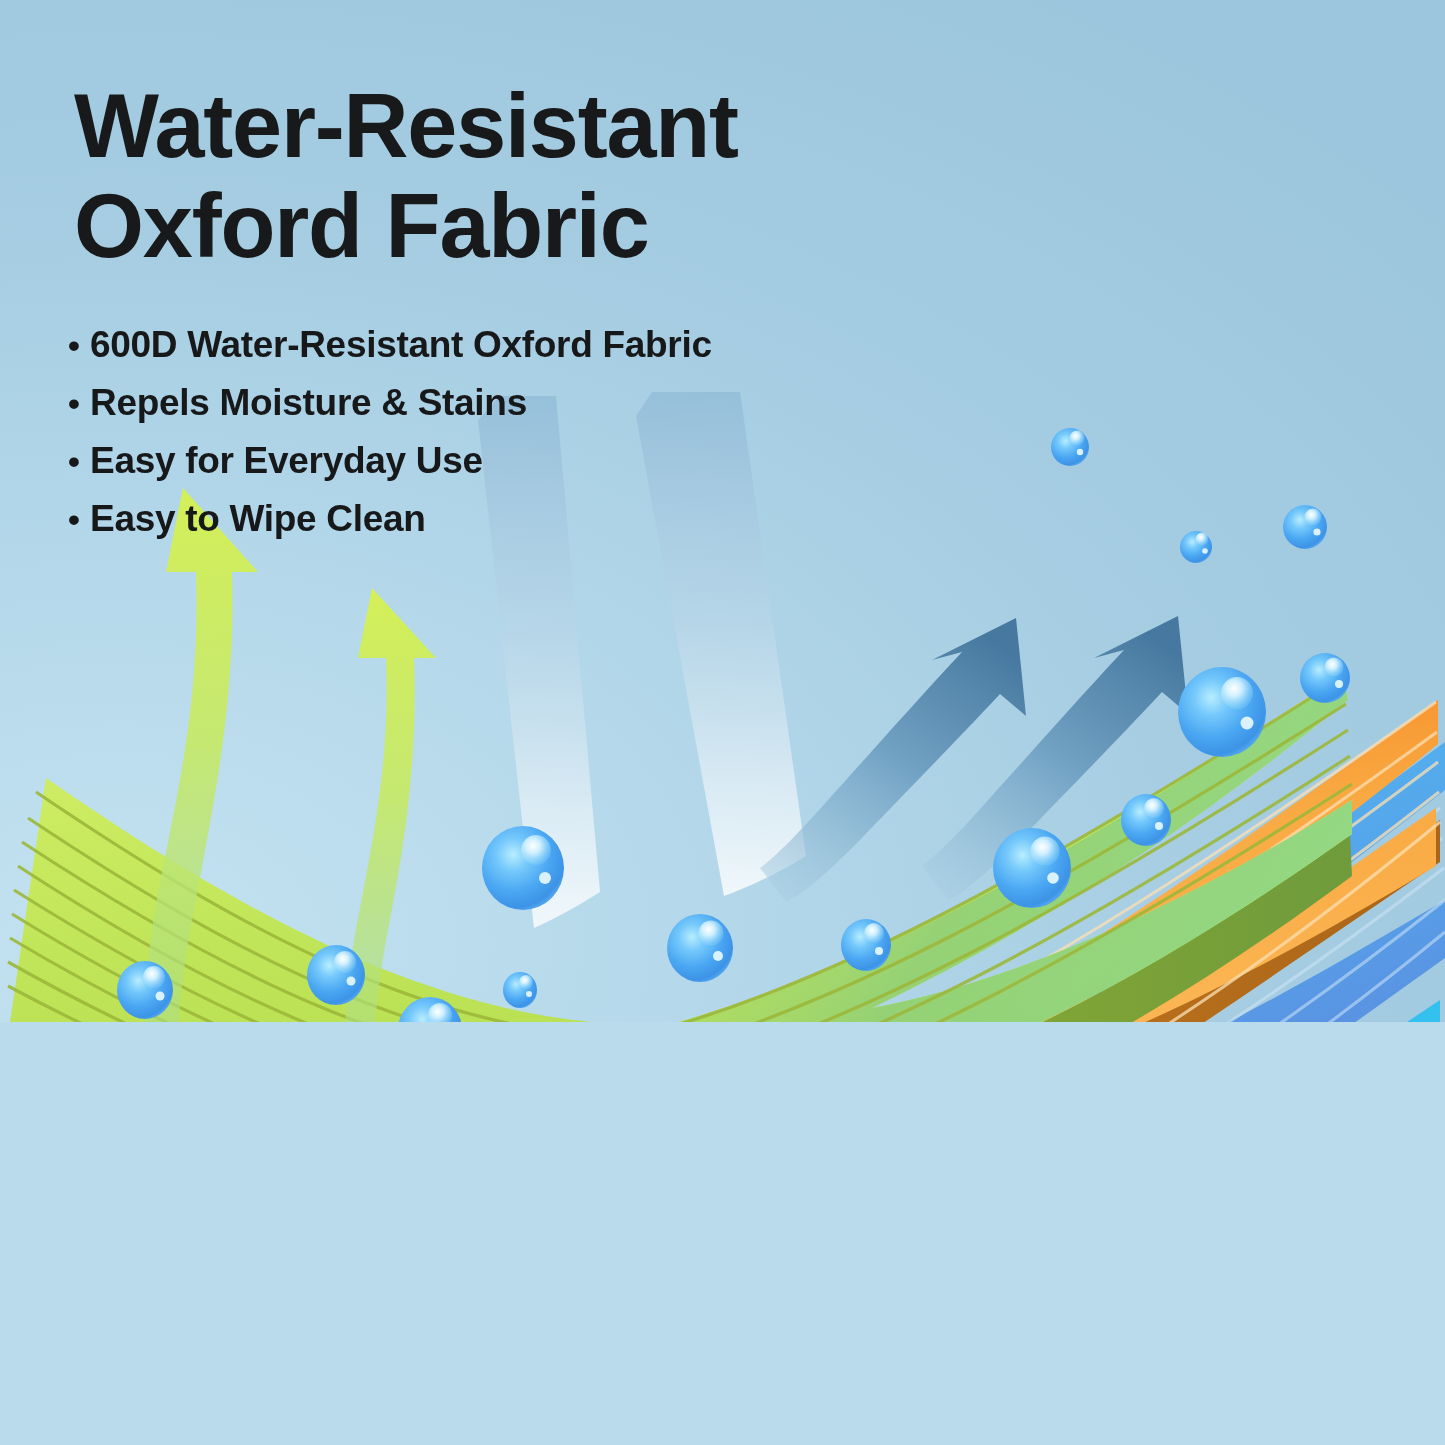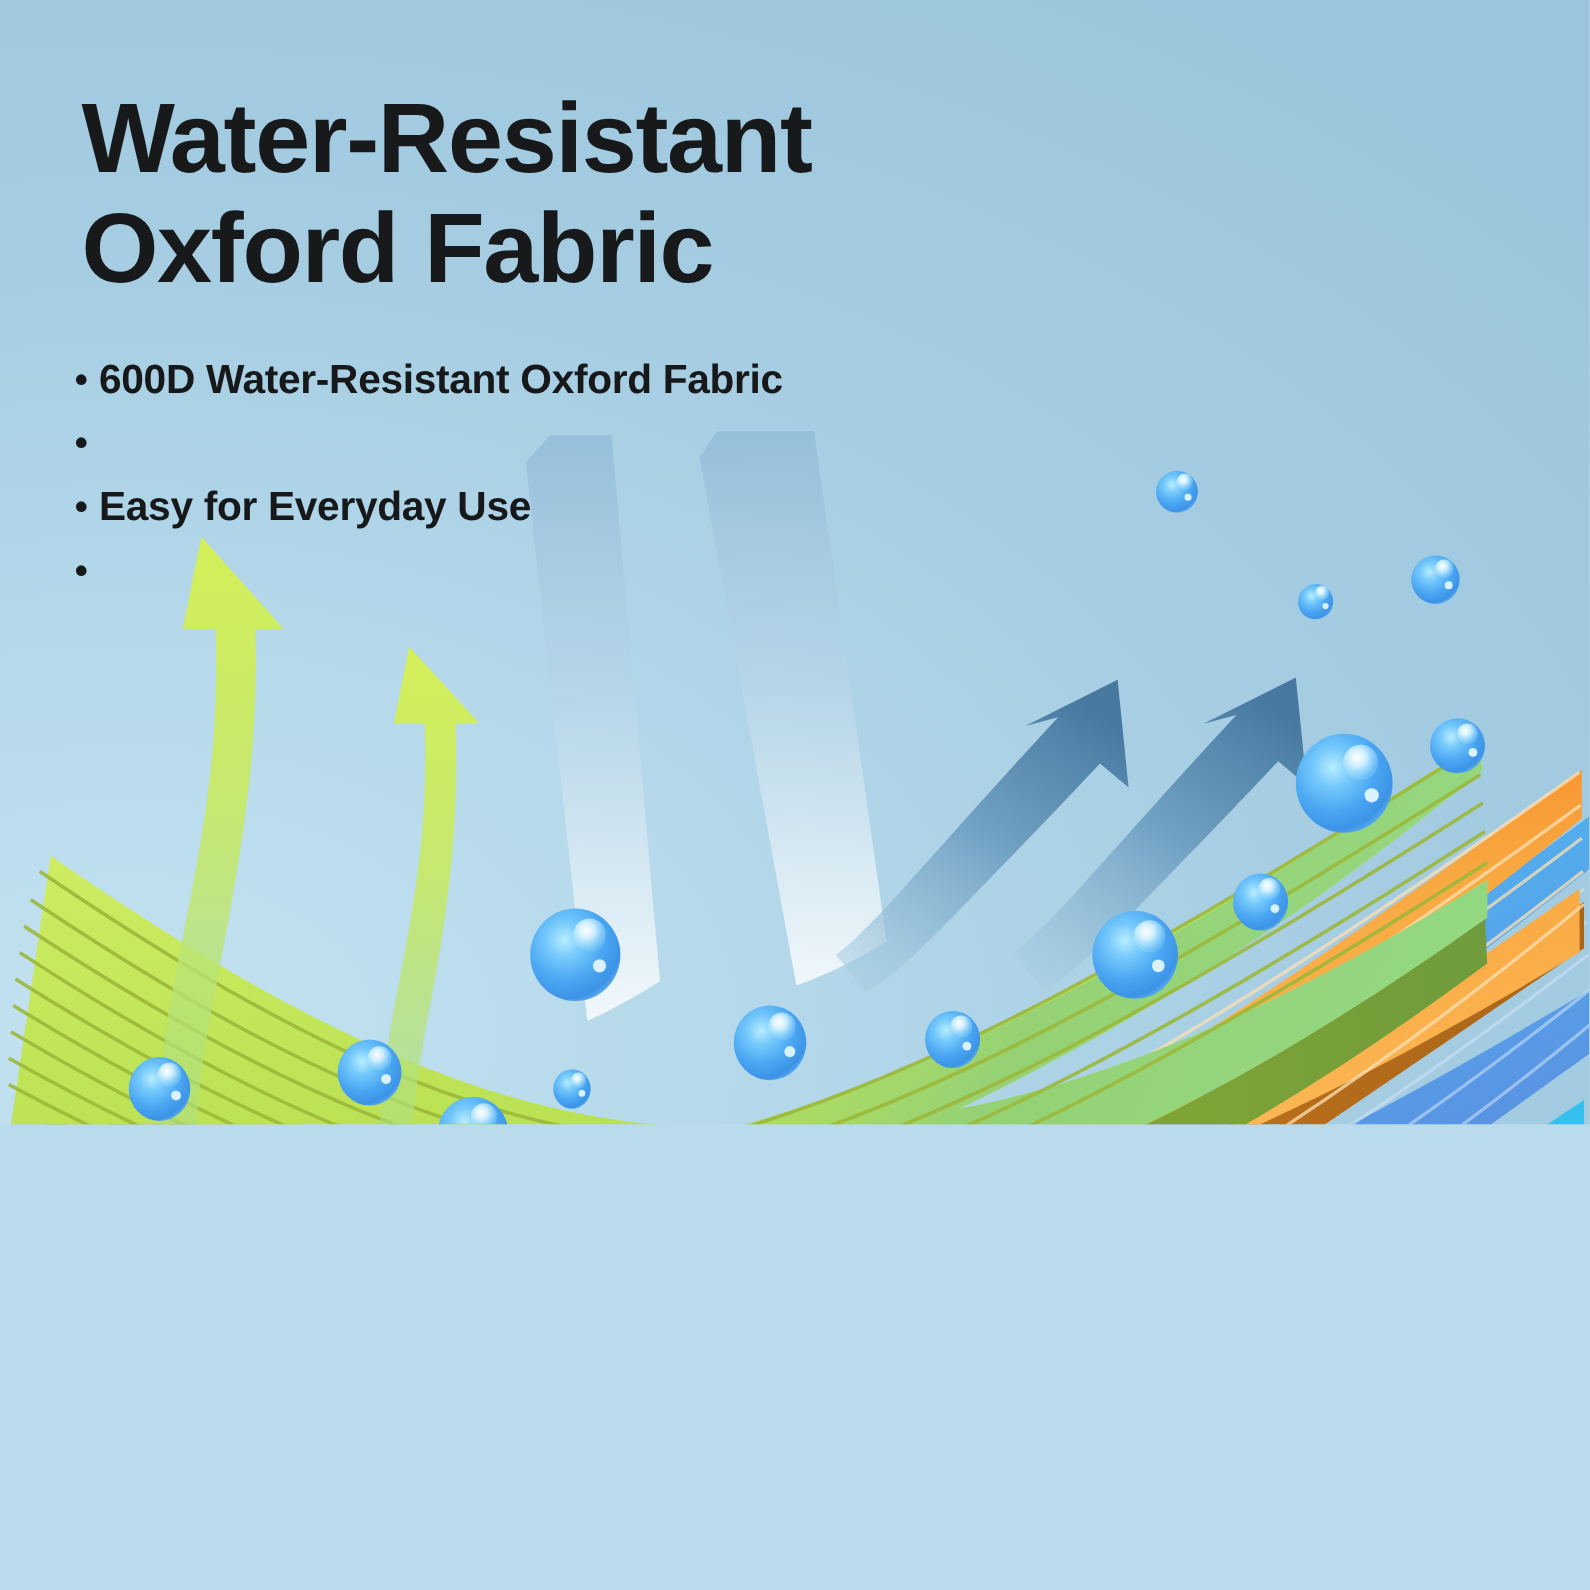--- a/index.html
+++ b/index.html
@@ -340,24 +340,26 @@
     <div id="title">Water-Resistant
 Oxford Fabric</div>
 
     <div id="bullets">
       <div class="bullet">
         <span class="dot">•</span>
         <span class="txt">600D Water-Resistant Oxford Fabric</span>
       </div>
       <div class="bullet">
         <span class="dot">•</span>
+        <span class="txt">Repels Moisture &amp; Stains</span>
       </div>
       <div class="bullet">
         <span class="dot">•</span>
         <span class="txt">Easy for Everyday Use</span>
       </div>
       <div class="bullet">
         <span class="dot">•</span>
+        <span class="txt">Easy to Wipe Clean</span>
       </div>
     </div>
   </div>
 
 </div>
 
 </body></html>

